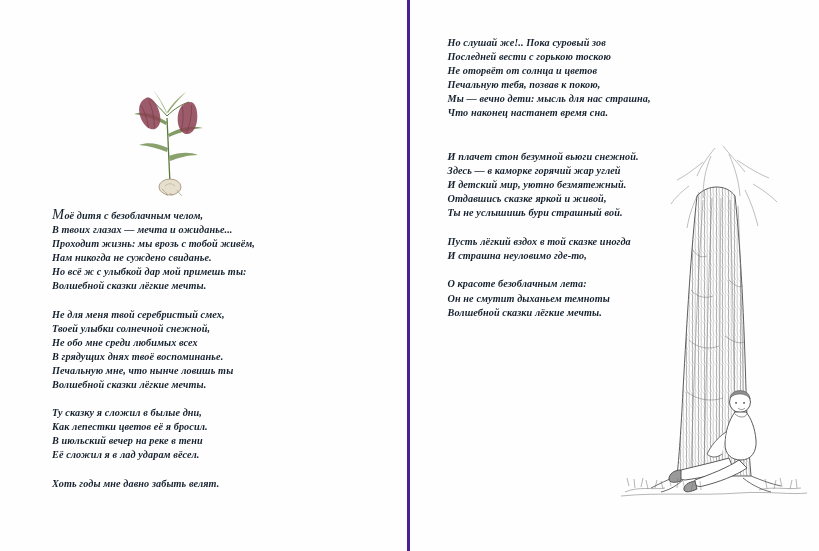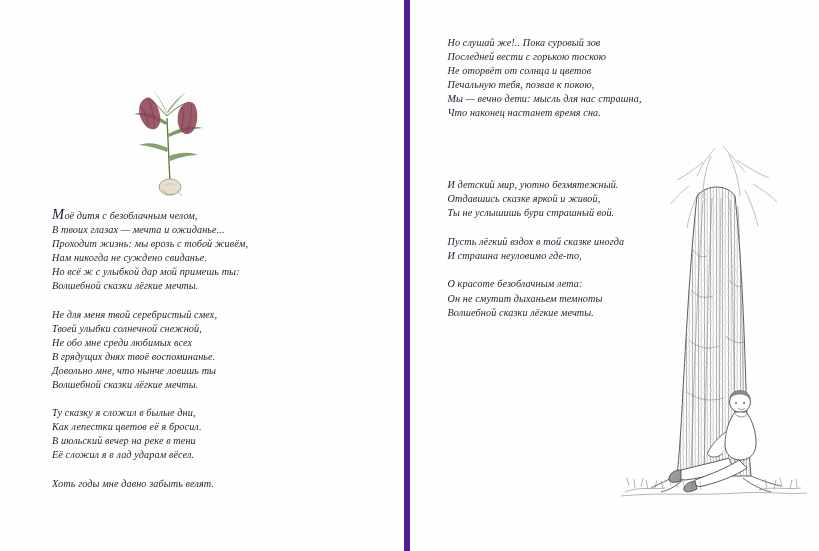--- a/index.html
+++ b/index.html
@@ -21,37 +21,38 @@
     background: #fefefe;
     display: flex;
   }
   .page {
     position: relative;
     width: 409.5px;
     height: 551px;
     box-sizing: border-box;
   }
   .page.left {
-    border-right: 6px solid #4c1d95;
+    border-right: 3px solid #4c1d95;
   }
 
   
   .poem {
     font-family: "Liberation Serif", serif;
     font-style: italic;
     font-size: 10.2px;
     line-height: 14.1px;
     color: #15212e;
     letter-spacing: 0.01em;
   }
   .stanza {
     margin: 0 0 14px 0;
   }
   .stanza .line {
     white-space: pre;
+    font-weight: bold;
   }
   .dropcap-line {
     position: relative;
   }
   .dropcap {
     font-size: 14.5px;
     font-style: italic;
     letter-spacing: 0.02em;
   }
 
@@ -147,21 +148,21 @@
         <span class="line">Нам никогда не суждено свиданье.</span><br>
         <span class="line">Но всё ж с улыбкой дар мой примешь ты:</span><br>
         <span class="line">Волшебной сказки лёгкие мечты.</span>
       </p>
 
       <p class="stanza">
         <span class="line">Не для меня твой серебристый смех,</span><br>
         <span class="line">Твоей улыбки солнечной снежной,</span><br>
         <span class="line">Не обо мне среди любимых всех</span><br>
         <span class="line">В грядущих днях твоё воспоминанье.</span><br>
-        <span class="line">Довольно мне, что нынче ловишь ты</span><br>
+        <span class="line">Печальную мне, что нынче ловишь ты</span><br>
         <span class="line">Волшебной сказки лёгкие мечты.</span>
       </p>
 
       <p class="stanza">
         <span class="line">Ту сказку я сложил в былые дни,</span><br>
         <span class="line">Как лепестки цветов её я бросил.</span><br>
         <span class="line">В июльский вечер на реке в тени</span><br>
         <span class="line">Её сложил я в лад ударам вёсел.</span><br>
         <br>
         <span class="line">Хоть годы мне давно забыть велят.</span>
@@ -178,22 +179,22 @@
         <span class="line">Но слушай же!.. Пока суровый зов</span><br>
         <span class="line">Последней вести с горькою тоскою</span><br>
         <span class="line">Не оторвёт от солнца и цветов</span><br>
         <span class="line">Печальную тебя, позвав к покою,</span><br>
         <span class="line">Мы — вечно дети: мысль для нас страшна,</span><br>
         <span class="line">Что наконец настанет время сна.</span>
       </p>
 
       <p class="stanza">
         <br>
-        <br>
-        <br>
+        <span class="line">И плачет стон безумной вьюги снежной.</span><br>
+        <span class="line">Здесь — в каморке горячий жар углей</span><br>
         <span class="line">И детский мир, уютно безмятежный.</span><br>
         <span class="line">Отдавшись сказке яркой и живой,</span><br>
         <span class="line">Ты не услышишь бури страшный вой.</span>
       </p>
 
       <p class="stanza">
         <span class="line">Пусть лёгкий вздох в той сказке иногда</span><br>
         <span class="line">И страшна неуловимо где-то,</span><br>
         <br>
         <span class="line">О красоте безоблачным лета:</span><br>

